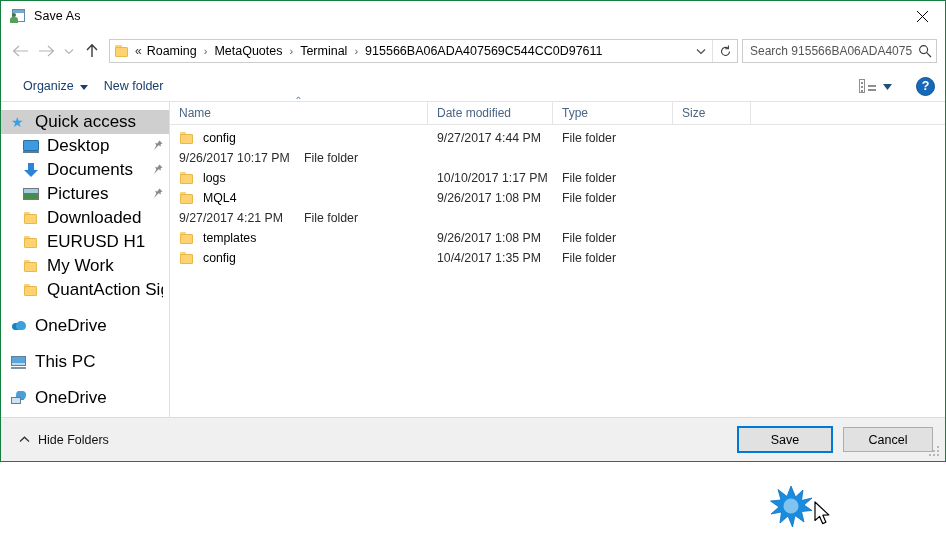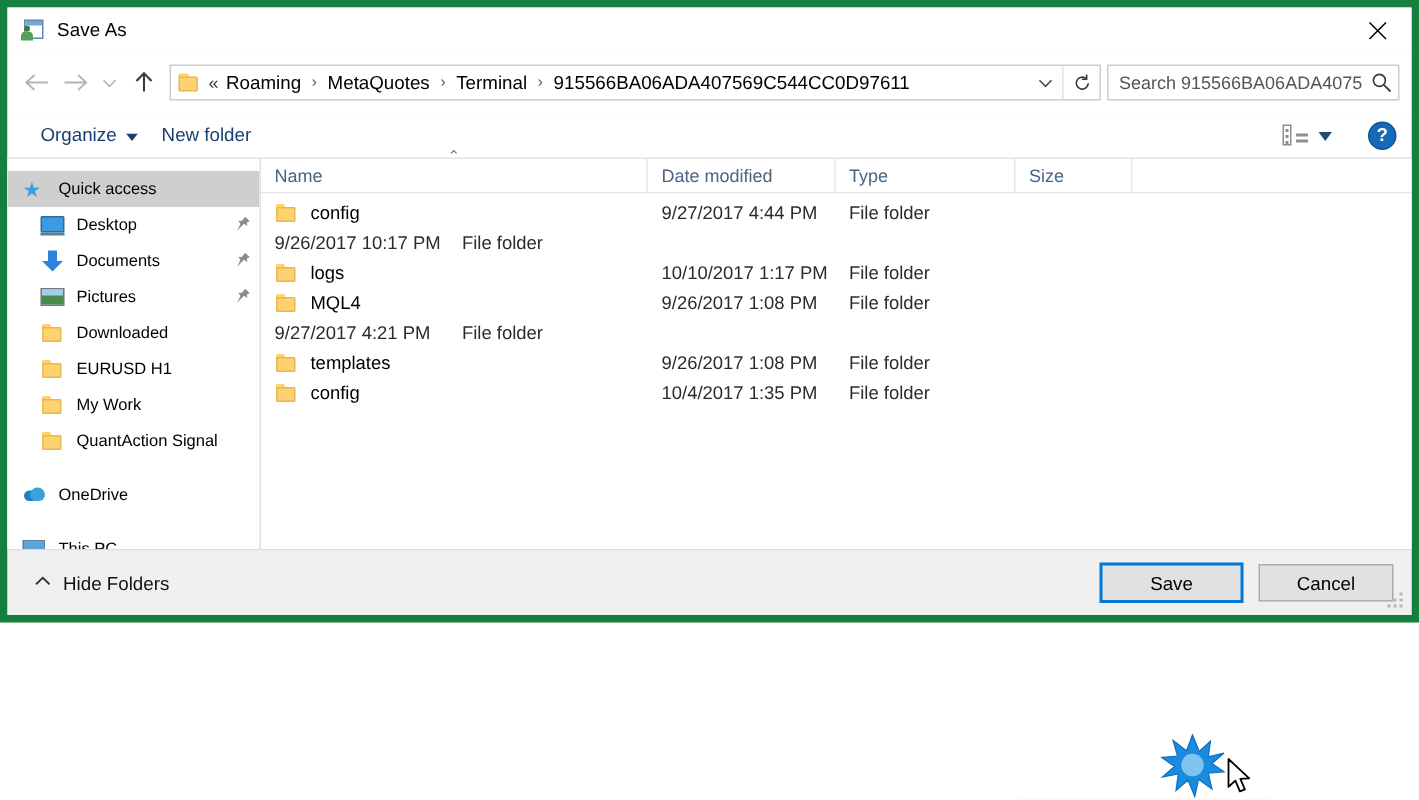--- a/index.html
+++ b/index.html
@@ -9,23 +9,23 @@
     width: 946px; height: 533px;
     font-family: "Liberation Sans", sans-serif;
     font-size: 12px;
     color: #1a1a1a;
     background: #ffffff;
     overflow: hidden;
     -webkit-font-smoothing: antialiased;
   }
   .dialog {
     position: relative;
-    width: 946px; height: 415px;
-    box-sizing: border-box;
-    border: 5px solid #15803d;
+    width: 946px; height: 462px;
+    box-sizing: border-box;
+    border: 1px solid #15803d;
     background: #f0f0f0;
     display: flex; flex-direction: column;
   }
 
   
   .titlebar {
     height: 30px; min-height: 30px;
     background: #ffffff;
     display: flex; align-items: center;
     position: relative;
@@ -197,21 +197,21 @@
   }
   .nav-item {
     height: 24px;
     display: flex; align-items: center;
     padding-left: 22px; padding-right: 6px;
     position: relative;
   }
   .nav-item.root { padding-left: 10px; }
   .nav-item.selected { background: #cfcfcf; }
   .nav-label {
-    font-size: 11px; color: #000; white-space: nowrap; overflow: hidden;
+    font-size: 17px; color: #000; white-space: nowrap; overflow: hidden;
   }
   .nav-ico { width: 16px; height: 16px; margin-right: 8px; flex: none; position: relative; }
   .pin {
     margin-left: auto; width: 11px; height: 12px; flex: none;
     color: #8c8c8c;
   }
   .group-gap { height: 12px; }
 
   
   .ico-star { color: #3b9fe0; font-size: 14px; line-height: 16px; }

